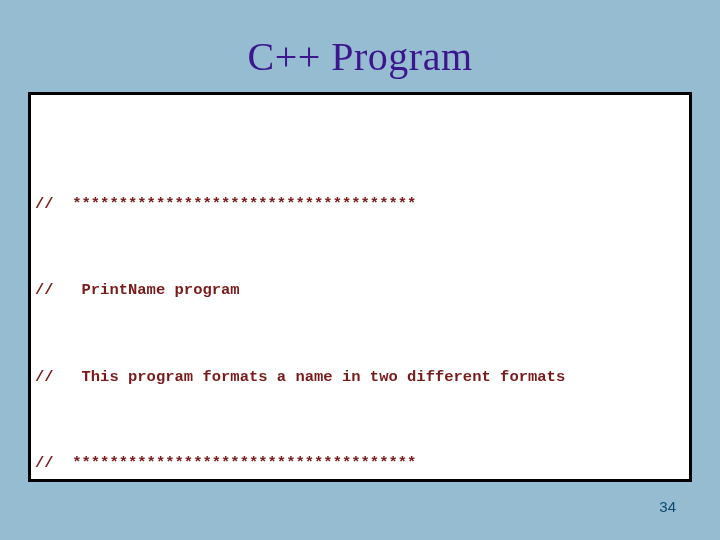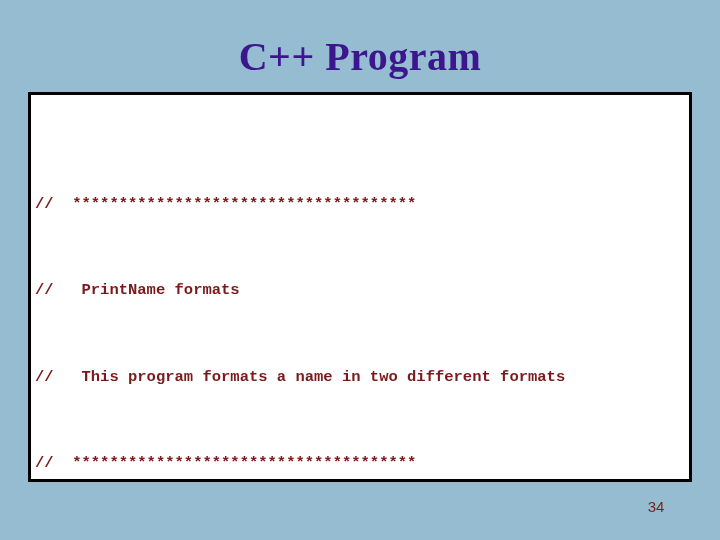--- a/index.html
+++ b/index.html
@@ -23,21 +23,21 @@
   }
 
   
   #slide-title {
     position: absolute;
     left: 0;
     top: 34px;
     width: 720px;
     text-align: center;
     font-family: "Liberation Serif", "DejaVu Serif", serif;
-    font-weight: bold;
+    font-weight: normal;
     font-size: 40px;
     line-height: 46px;
     color: #3b168c;
     letter-spacing: 0.5px;
     white-space: nowrap;
   }
 
   
   #code-panel {
     position: absolute;
@@ -72,40 +72,40 @@
   .tok-comment {
     color: #7a1b1b;
   }      
 
   
   #page-number {
     position: absolute;
     left: 636px;
     top: 498px;
     width: 40px;
-    text-align: center;
+    text-align: right;
     font-family: "Liberation Sans", sans-serif;
     font-size: 15px;
     line-height: 18px;
-    color: #7f1d1d;
+    color: #0c4a6e;
   }
 </style>
 </head>
 <body>
 
 <div id="slide">
 
   <div id="slide-title">C++ Program</div>
 
   <div id="code-panel">
     <div id="code-listing">
 
       <span class="code-line"><span class="tok-comment">//  *************************************</span></span>
 
-      <span class="code-line"><span class="tok-comment">//   PrintName formats</span></span>
+      <span class="code-line"><span class="tok-comment">//   PrintName program</span></span>
 
       <span class="code-line"><span class="tok-comment">//   This program formats a name in two different formats</span></span>
 
       <span class="code-line"><span class="tok-comment">//  *************************************</span></span>
 
       
 
       
 
       

